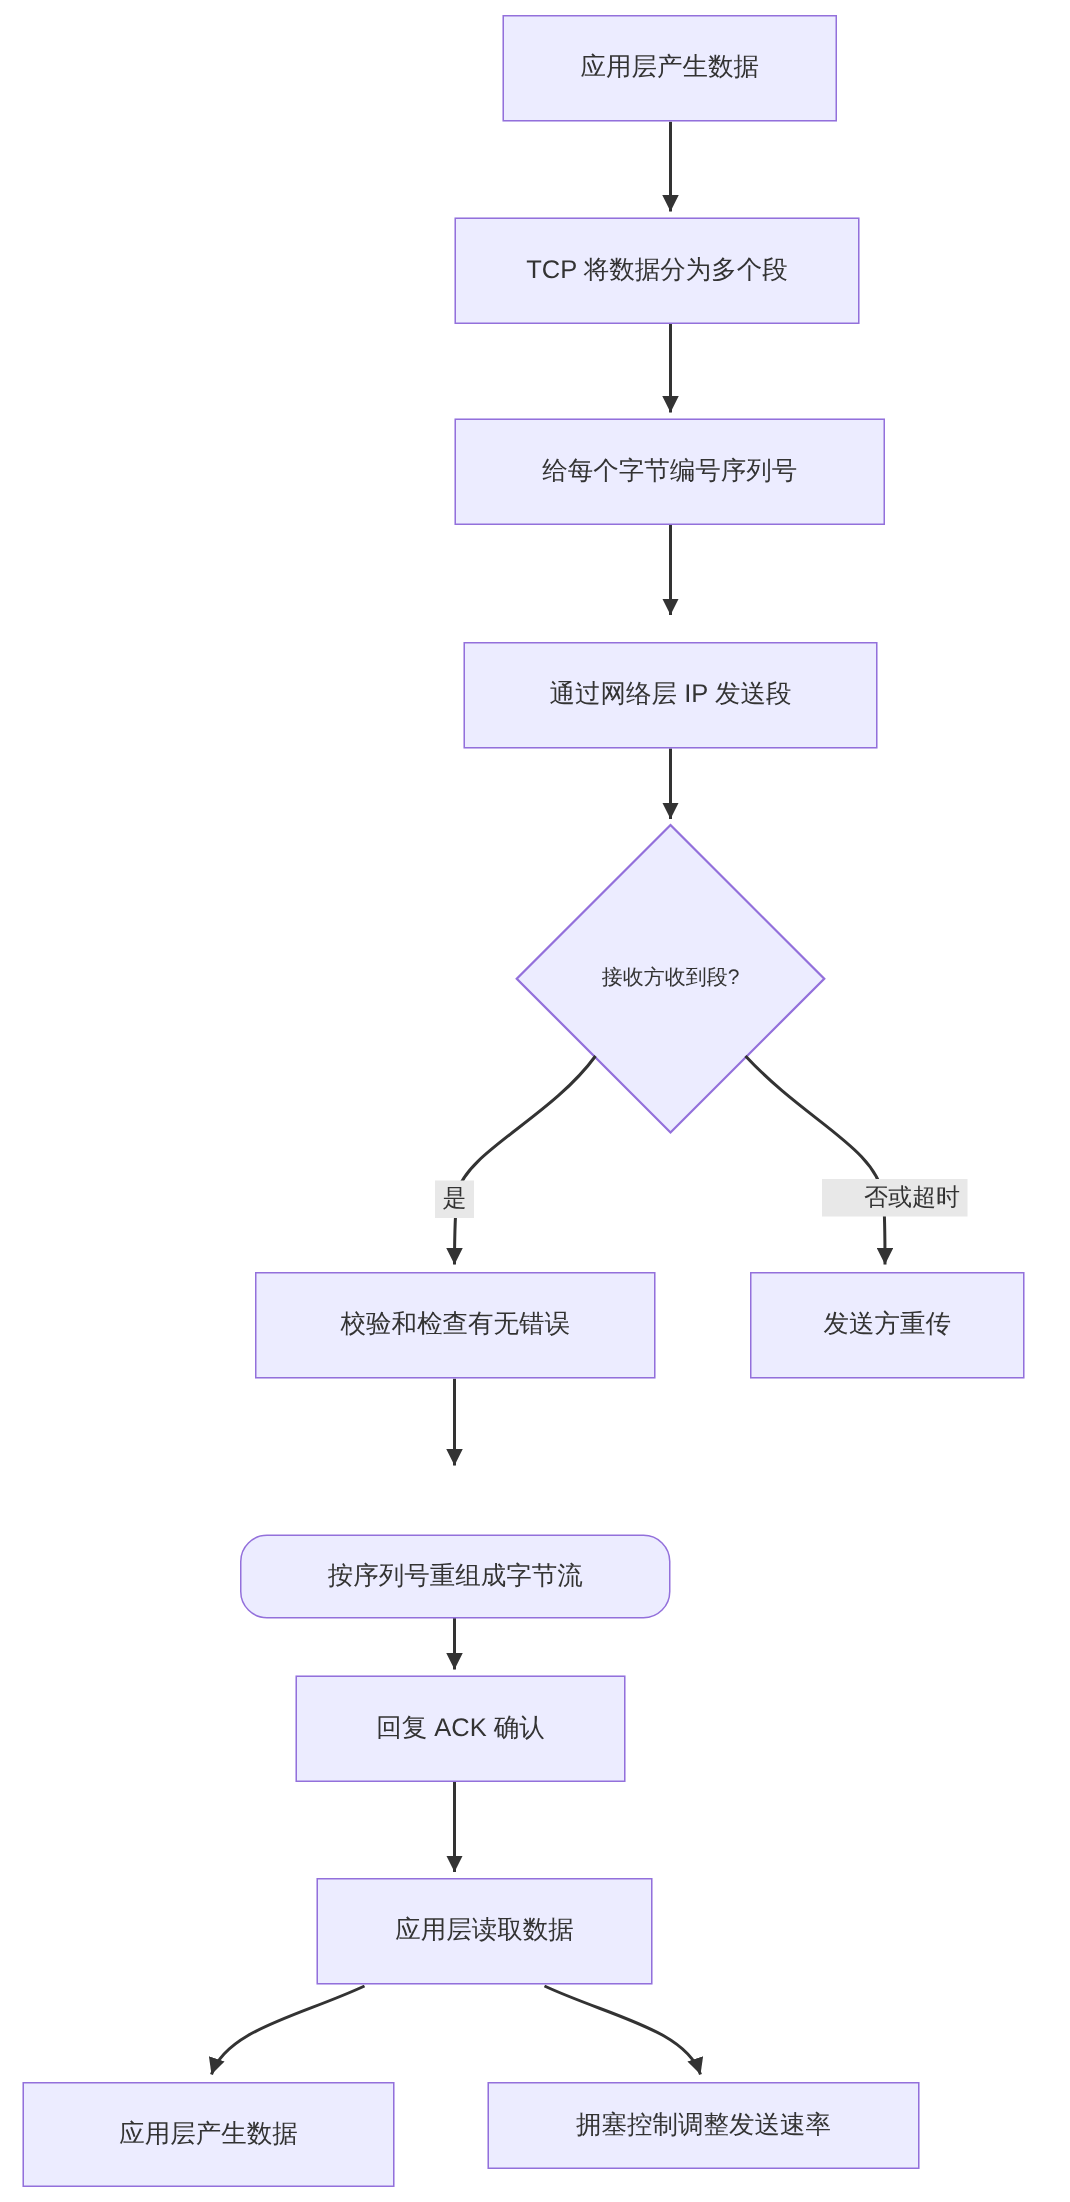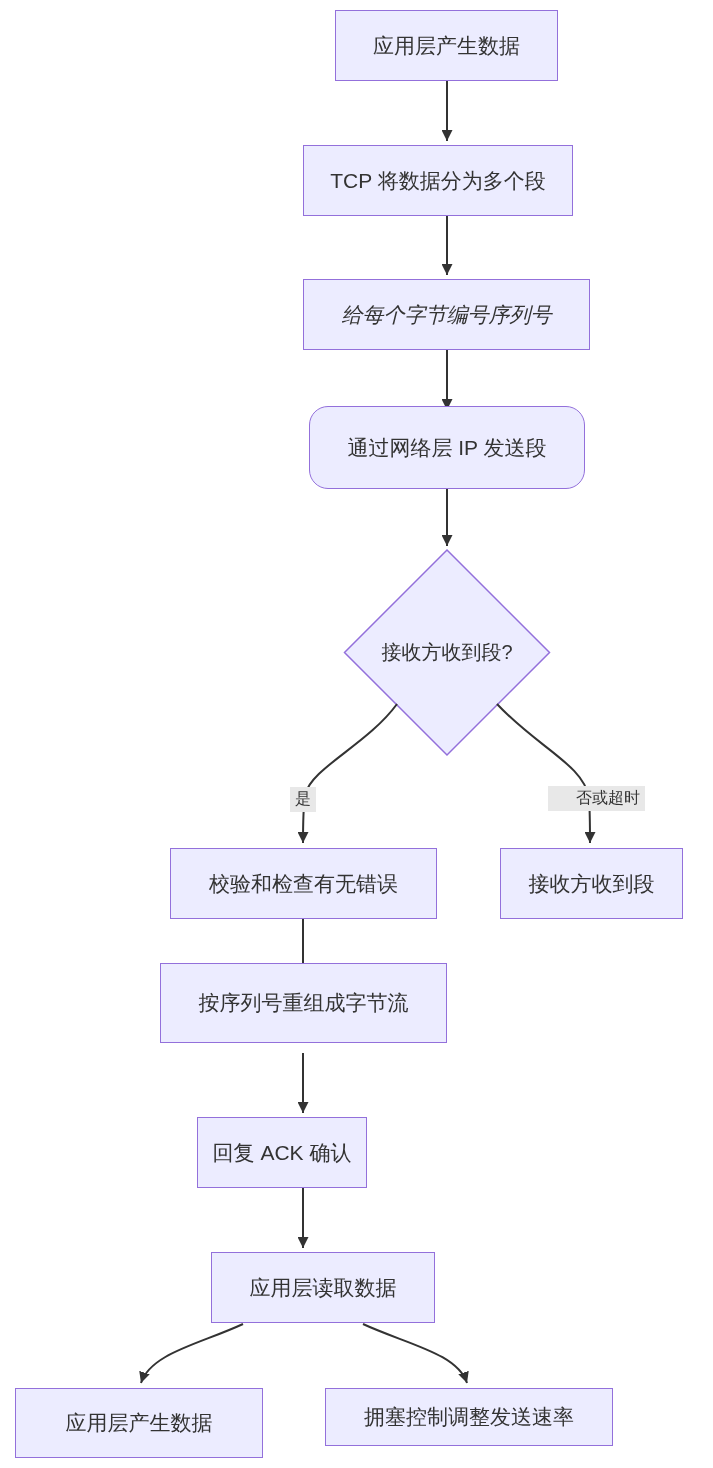--- a/index.html
+++ b/index.html
@@ -21,32 +21,32 @@
     top: 0;
     width: 713px;
     height: 1468px;
   }
   .node {
     position: absolute;
     box-sizing: border-box;
     background: #ECECFF;
     border: 1.5px solid #9370DB;
     color: #333333;
-    font-size: 21px;
+    font-size: 17px;
     line-height: 1.3;
     display: flex;
     align-items: center;
     justify-content: center;
     text-align: center;
     white-space: nowrap;
   }
   .diamond-label {
     position: absolute;
     color: #333333;
-    font-size: 20px;
+    font-size: 14px;
     display: flex;
     align-items: center;
     justify-content: center;
     text-align: center;
     white-space: nowrap;
     background: transparent;
     border: none;
   }
   .edge-label {
     position: absolute;
@@ -87,33 +87,33 @@
     <path d="M303,1188 L303,1248" fill="none" stroke="#333333" stroke-width="2" marker-end="url(#arrow)"></path>
 
     <path d="M243,1324 C200,1344 151,1353 141,1383" fill="none" stroke="#333333" stroke-width="2" marker-end="url(#arrow)"></path>
     <path d="M363,1324 C406,1344 457,1353 467,1383" fill="none" stroke="#333333" stroke-width="2" marker-end="url(#arrow)"></path>
   </svg>
 
   <div class="node" style="left:335px; top:10px; width:223px; height:71px;">应用层产生数据</div>
 
   <div class="node" style="left:303px; top:145px; width:270px; height:71px;">TCP 将数据分为多个段</div>
 
-  <div class="node" style="left:303px; top:279px; width:287px; height:71px;font-style:italic;">给每个字节编号序列号</div>
+  <div class="node" style="left:303px; top:279px; width:287px; height:71px;">给每个字节编号序列号</div>
 
-  <div class="node" style="left:309px; top:406px; width:276px; height:83px;border-radius:19px;">通过网络层 IP 发送段</div>
+  <div class="node" style="left:309px; top:428px; width:276px; height:71px;">通过网络层 IP 发送段</div>
 
   <div class="diamond-label" style="left:347px; top:637px; width:200px; height:30px;">接收方收到段?</div>
 
   <div class="node" style="left:170px; top:848px; width:267px; height:71px;">校验和检查有无错误</div>
 
-  <div class="node" style="left:500px; top:848px; width:183px; height:71px;">接收方收到段</div>
+  <div class="node" style="left:500px; top:848px; width:183px; height:71px;">发送方重传</div>
 
-  <div class="node" style="left:160px; top:963px; width:287px; height:80px;">按序列号重组成字节流</div>
+  <div class="node" style="left:160px; top:1023px; width:287px; height:56px;border-radius:18px;">按序列号重组成字节流</div>
 
-  <div class="node" style="left:197px; top:1117px; width:170px; height:71px;">回复 ACK 确认</div>
+  <div class="node" style="left:197px; top:1117px; width:220px; height:71px;">回复 ACK 确认</div>
 
   <div class="node" style="left:191px; top:1252px; width:224px; height:71px;margin-left:20px;">应用层读取数据</div>
 
   <div class="node" style="left:15px; top:1388px; width:248px; height:70px;">应用层产生数据</div>
 
   <div class="node" style="left:325px; top:1388px; width:288px; height:58px;">拥塞控制调整发送速率</div>
 
   <div class="edge-label" style="left:290px; top:787px;">是</div>
 
   <div class="edge-label" style="left:548px; top:786px;padding-left:28px;">否或超时</div>

